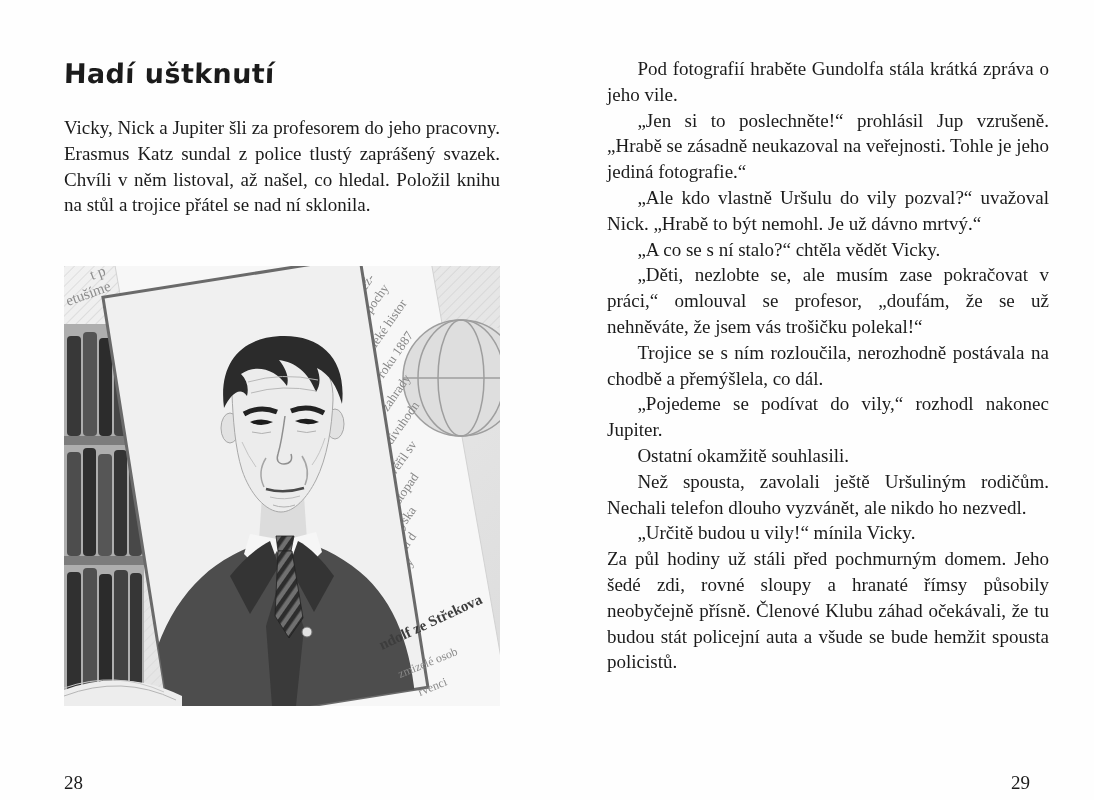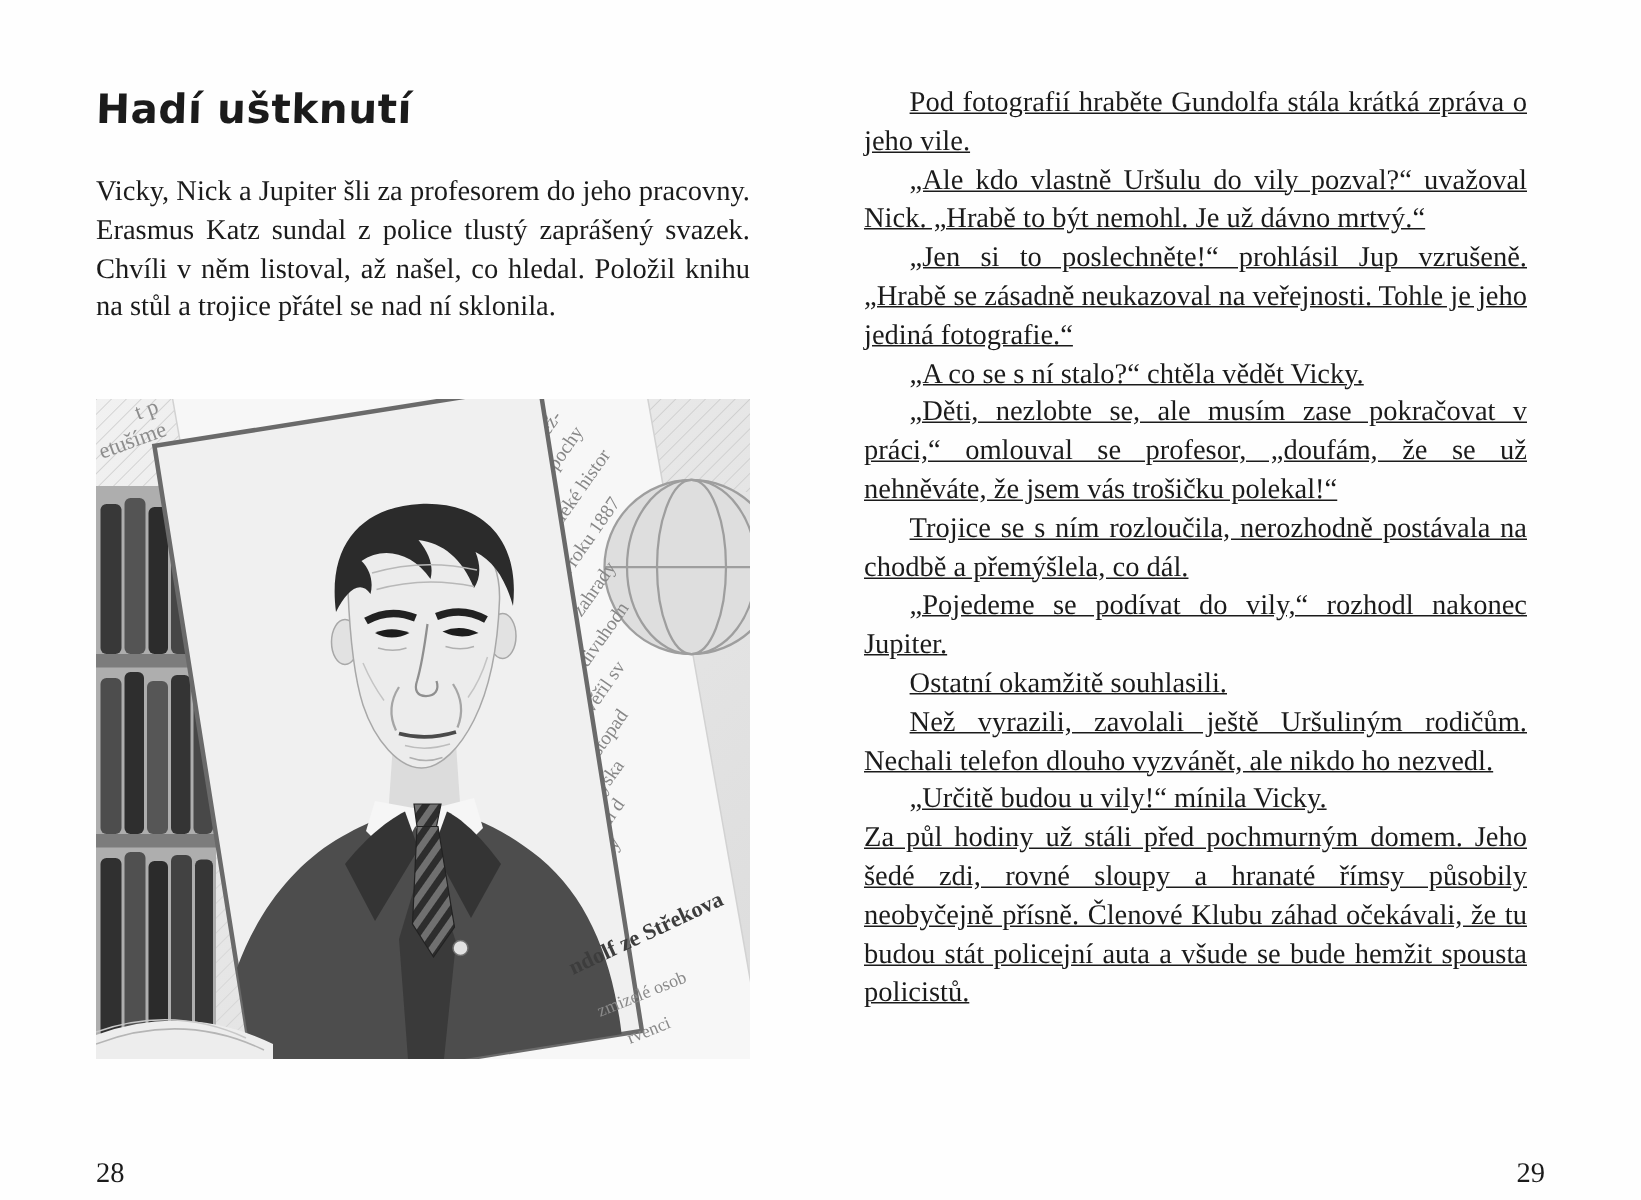--- a/index.html
+++ b/index.html
@@ -7,21 +7,21 @@
   body {
     width: 1094px; height: 800px;
     background: #fefefe;
     font-family: "Liberation Serif", serif;
     color: #1b1b1b;
     position: relative;
     overflow: hidden;
   }
   .page-col { position: absolute; }
   #left-col  { left: 64px;  top: 58px; width: 436px; }
-  #right-col { left: 576px; top: 56px; width: 442px; text-decoration: underline; }
+  #right-col { left: 607px; top: 56px; width: 442px; }
 
   .chapter-title {
     font-family: "DejaVu Sans", sans-serif;
     font-size: 27px;
     font-weight: bold;
     letter-spacing: 0.4px;
     margin: 0 0 26px 0;
     transform: skewX(-1.5deg);
   }
 
@@ -187,26 +187,26 @@
     <text class="caption-sm" x="356" y="430" transform="rotate(-22 356 430)">rvenci</text>
 
     <path d="M 0 424 Q 60 402 118 430 L 118 440 L 0 440 Z" fill="#ededed"></path>
     <path d="M 0 430 Q 58 408 112 434" stroke="#b5b5b5" fill="none"></path>
     <path d="M 0 422 Q 52 404 100 426" stroke="#c8c8c8" fill="none"></path>
   </svg>
 </div>
 
 <div class="page-col body-text" id="right-col">
   <p>Pod fotografií hraběte Gundolfa stála krátká zpráva o jeho vile.</p>
+  <p>„Jen si to poslechněte!“ prohlásil Jup vzrušeně. „Hrabě se zásadně neukazoval na veřejnosti. Tohle je jeho jediná fotografie.“</p>
   <p>„Ale kdo vlastně Uršulu do vily pozval?“ uvažoval Nick. „Hrabě to být nemohl. Je už dávno mrtvý.“</p>
-  <p>„Jen si to poslechněte!“ prohlásil Jup vzrušeně. „Hrabě se zásadně neukazoval na veřejnosti. Tohle je jeho jediná fotografie.“</p>
   <p>„A co se s ní stalo?“ chtěla vědět Vicky.</p>
   <p>„Děti, nezlobte se, ale musím zase pokračovat v práci,“ omlouval se profesor, „doufám, že se už nehněváte, že jsem vás trošičku polekal!“</p>
   <p>Trojice se s ním rozloučila, nerozhodně postávala na chodbě a přemýšlela, co dál.</p>
   <p>„Pojedeme se podívat do vily,“ rozhodl nakonec Jupiter.</p>
   <p>Ostatní okamžitě souhlasili.</p>
-  <p>Než vyrazili, zavolali ještě Uršuliným rodičům. Nechali telefon dlouho vyzvánět, ale nikdo ho nezvedl.</p>
+  <p>Než spousta, zavolali ještě Uršuliným rodičům. Nechali telefon dlouho vyzvánět, ale nikdo ho nezvedl.</p>
   <p>„Určitě budou u vily!“ mínila Vicky.</p>
   <p class="no-indent">Za půl hodiny už stáli před pochmurným domem. Jeho šedé zdi, rovné sloupy a hranaté římsy působily neobyčejně přísně. Členové Klubu záhad očekávali, že tu budou stát policejní auta a všude se bude hemžit spousta policistů.</p>
 </div>
 
 <div class="page-number" id="page-num-left">28</div>
 <div class="page-number" id="page-num-right">29</div>
 
 </body></html>

